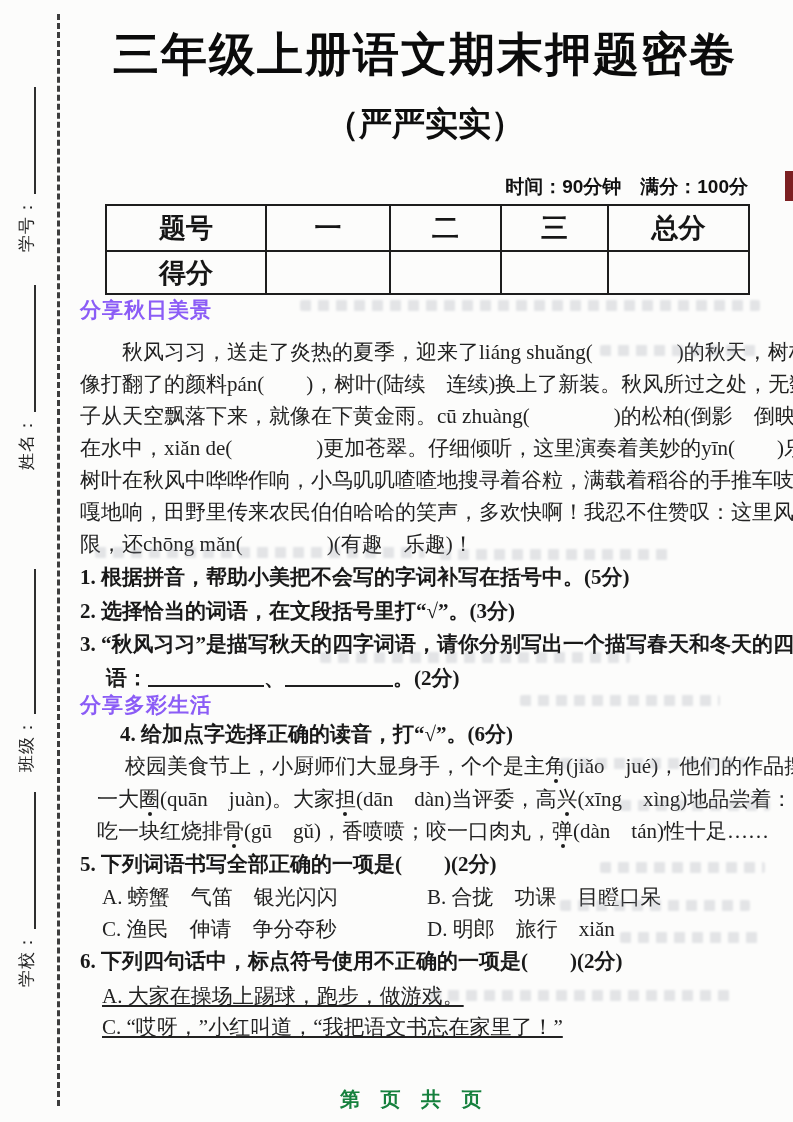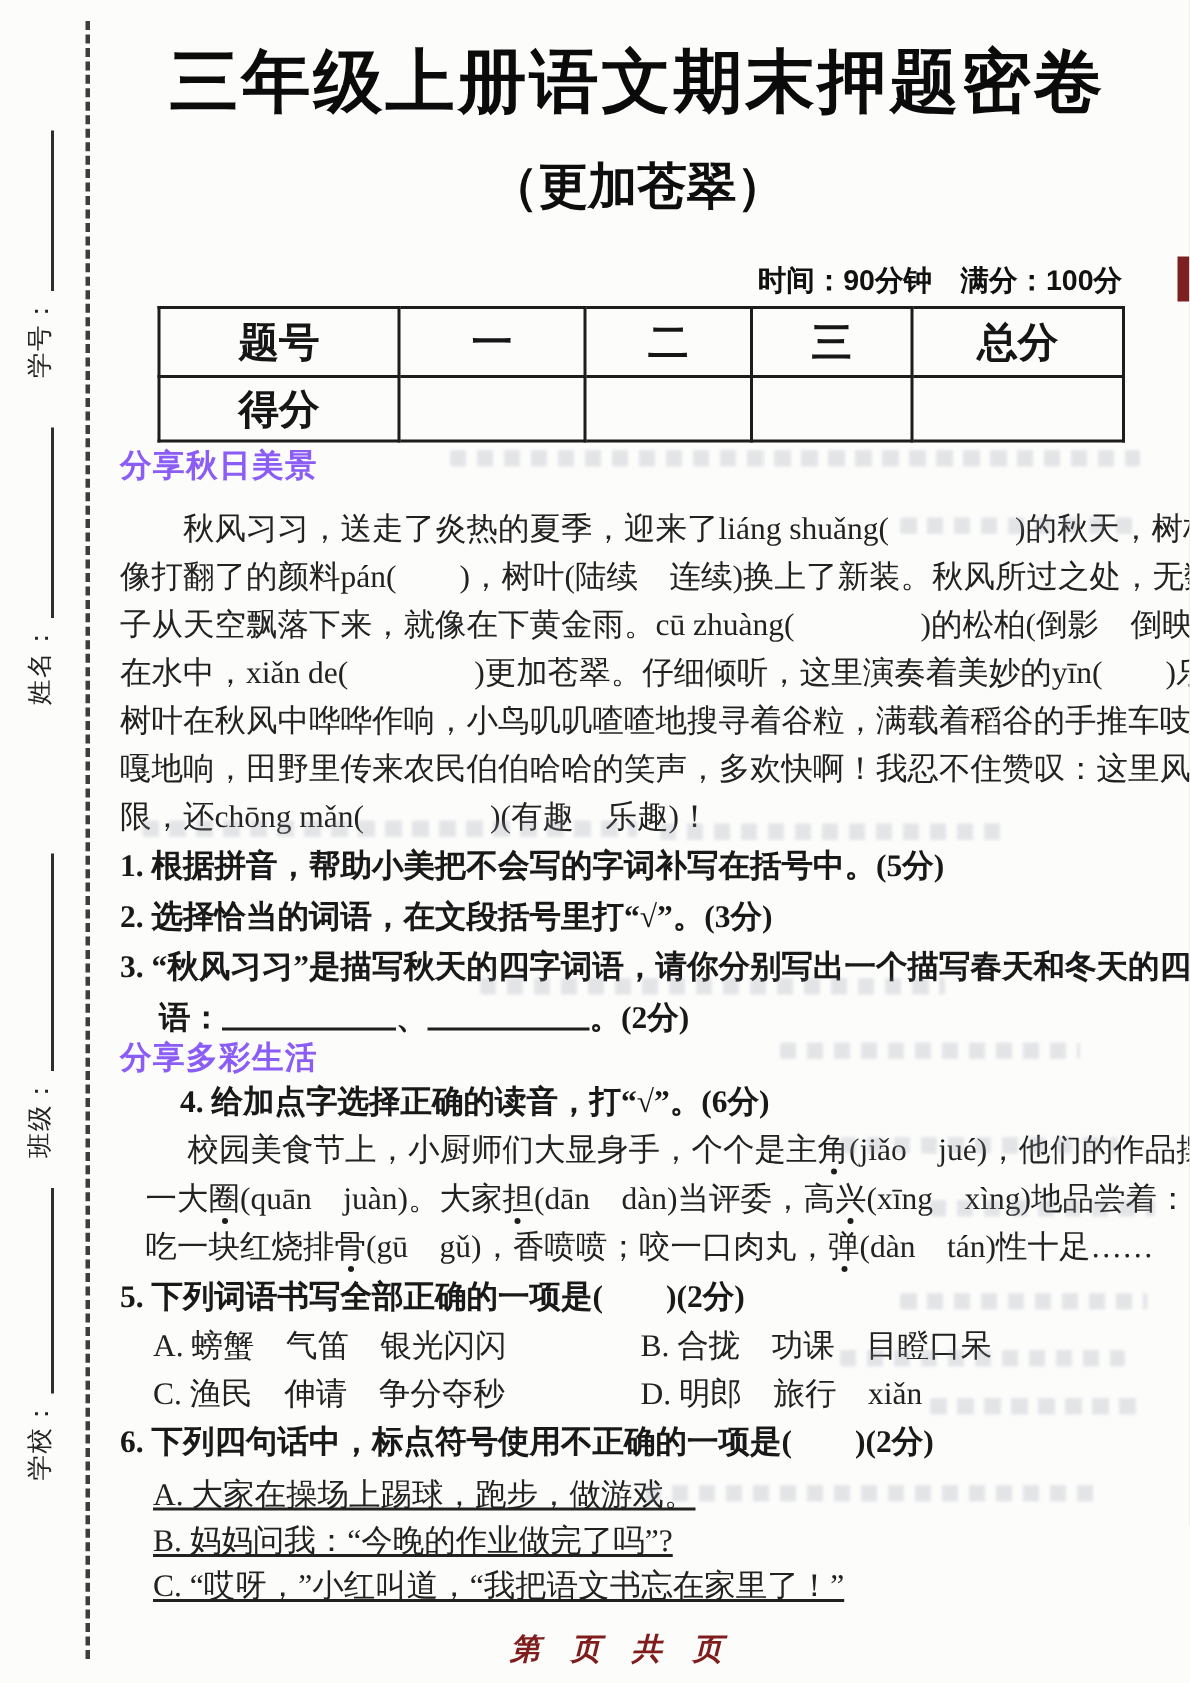--- a/index.html
+++ b/index.html
@@ -96,22 +96,22 @@
   .dotchar{ position:relative; }
   .dotchar::after{
     content:""; position:absolute; left:50%; bottom:-5px;
     width:4px; height:4px; border-radius:50%; background:#1d1d1d;
     transform:translateX(-50%);
   }
 
   .footer{
     position:absolute; left:340px; top:1086px;
     font-family:"Liberation Sans","DejaVu Sans",sans-serif;
-    font-size:20px; font-weight:600; color:#7f1d1d;
-    letter-spacing:3px; word-spacing:9px; white-space:nowrap;font-style:italic;
+    font-size:20px; font-weight:600; color:#15803d;
+    letter-spacing:3px; word-spacing:9px; white-space:nowrap;
   }
 
   
   .smudge{
     position:absolute; height:11px; opacity:.22; filter:blur(1px); border-radius:2px;
     background:repeating-linear-gradient(90deg,#8e93a0 0 11px,transparent 11px 18px);
   }
   .red-mark{ position:absolute; right:0; top:171px; width:8px; height:30px; background:#7c2022; }
 </style>
 </head>
@@ -134,21 +134,21 @@
     <span class="fill-line"></span>
   </div>
   <div class="margin-group" id="mg-school">
     <span class="mlabel">学校：</span>
     <span class="fill-line"></span>
   </div>
 
   <div id="content">
 
     <div class="abs title">三年级上册语文期末押题密卷</div>
-    <div class="abs subtitle">（更加苍翠）</div>
+    <div class="abs subtitle">（严严实实）</div>
     <div class="abs meta">时间：90分钟　满分：100分</div>
 
     <table class="score">
       <colgroup>
         <col style="width:160px">
           <col style="width:124px">
           <col style="width:111px">
         <col style="width:107px">
           <col style="width:141px">
       </colgroup>
@@ -205,21 +205,20 @@
     <div class="abs bodytext" id="q5opts">
       <div class="line">A. 螃蟹　气笛　银光闪闪</div>
       <div class="line">B. 合拢　功课　目瞪口呆</div>
       <div class="line">C. 渔民　伸请　争分夺秒</div>
       <div class="line">D. 明郎　旅行　xiǎn</div>
     </div>
 
     <div class="abs bodytext line qstem" id="q6stem">6. 下列四句话中，标点符号使用不正确的一项是(　　)(2分)</div>
     <div class="abs bodytext" id="q6opts">
       <div class="line">A. 大家在操场上踢球，跑步，做游戏。</div>
-      <div class="line">B. 妈妈问我：“今晚的作业做完了吗”?</div>
       <div class="line">C. “哎呀，”小红叫道，“我把语文书忘在家里了！”</div>
     </div>
 
   </div>
 
   <div class="footer">第 页 共 页</div>
 
   <div class="smudge" style="left:300px;top:300px;width:460px;"></div>
   <div class="smudge" style="left:600px;top:345px;width:160px;"></div>
   <div class="smudge" style="left:95px;top:547px;width:330px;"></div>

